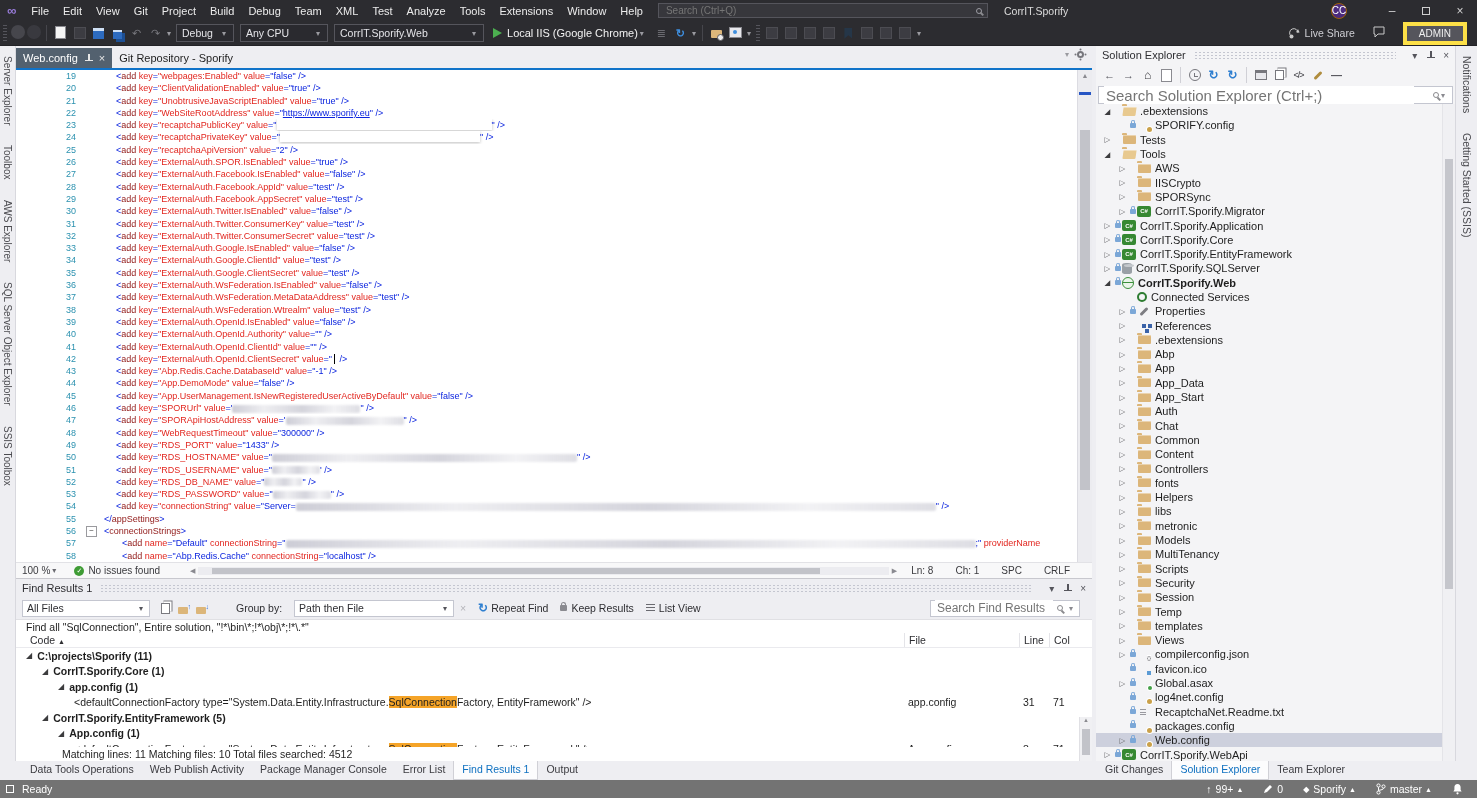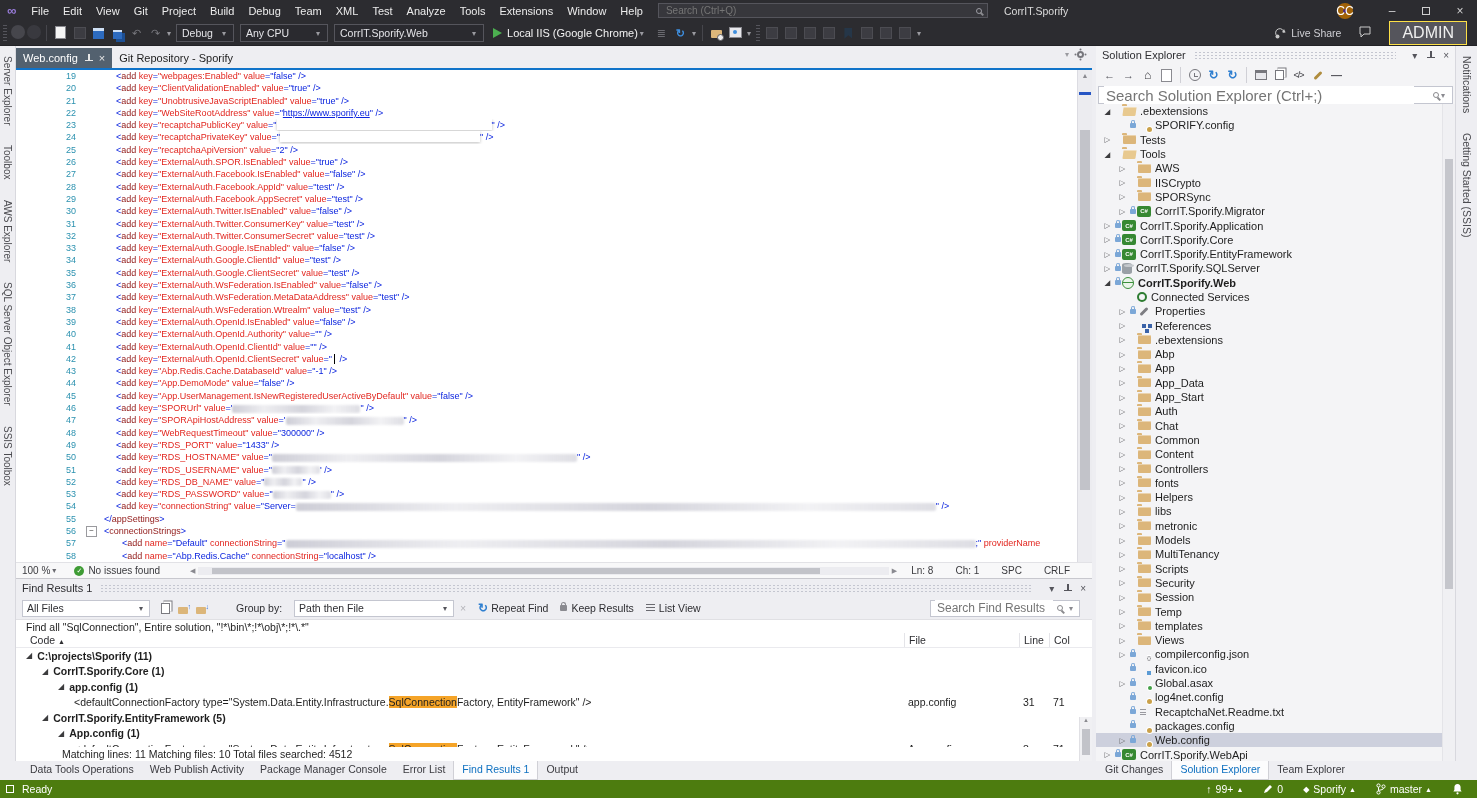--- a/index.html
+++ b/index.html
@@ -7,21 +7,21 @@
   #app{position:relative;width:1477px;height:798px;background:#eeeef2;overflow:hidden;font-size:11px;color:#1e1e1e;}
 
   
   #titlebar{position:absolute;left:0;top:0;width:1477px;height:21px;background:#2c2c30;display:flex;align-items:center;color:#e8e8e8;}
   #vslogo{color:#9a7ddc;font-weight:bold;font-size:13px;margin:0 8px 0 7px;}
   .menu-item{padding:2px 7px;font-size:11px;color:#ececec;cursor:default;}
   #tb-search{margin-left:8px;width:330px;height:15px;background:#37373c;border:1px solid #55555c;display:flex;align-items:center;justify-content:space-between;padding:0 5px;}
   #tb-search input{background:transparent;border:none;outline:none;color:#9c9ca3;font-size:10px;width:280px;}
   #win-title{margin-left:16px;font-size:10.5px;color:#dcdcdc;}
   #tb-right{margin-left:auto;display:flex;align-items:center;}
-  #avatar{width:16px;height:16px;border-radius:50%;background:#4b2a7e;color:#fff;font-size:12px;display:flex;align-items:center;justify-content:center;margin-right:22px;border:6px solid #a16207;}
+  #avatar{width:16px;height:16px;border-radius:50%;background:#4b2a7e;color:#fff;font-size:10px;display:flex;align-items:center;justify-content:center;margin-right:28px;border:1px solid #a16207;}
   .wbtn{width:34px;height:21px;display:flex;align-items:center;justify-content:center;color:#d0d0d0;font-size:12px;}
   .wbox{width:8px;height:8px;border:1px solid #d0d0d0;display:inline-block;}
 
   
   #toolbar{position:absolute;left:0;top:21px;width:1477px;height:25px;background:#2c2c30;display:flex;align-items:center;border-bottom:1px solid #222226;}
   .grip{width:4px;height:16px;margin:0 3px;background:repeating-linear-gradient(#55555c 0 1px,transparent 1px 3px);}
   .tsep{width:1px;height:16px;background:#46464c;margin:0 4px;}
   .ic{width:17px;height:17px;display:inline-flex;align-items:center;justify-content:center;font-size:11px;color:#c0c0c6;margin:0 1px;position:relative;}
   .ic-back,.ic-forward{width:14px;height:14px;border-radius:50%;background:#46464c;color:#a8a8ae;font-size:9px;}
   .ic-forward{opacity:.55;}
@@ -39,21 +39,21 @@
   .ic-browser-link::after{content:"";position:absolute;width:4px;height:4px;background:#3e8ede;border-radius:50%;}
   .ic-ghost::before{content:"";width:10px;height:10px;background:#3c3c42;border:1px solid #4c4c52;}
   .ic-bookmark::before{content:"";width:8px;height:11px;background:#253648;clip-path:polygon(0 0,100% 0,100% 100%,50% 68%,0 100%);}
   .caret{color:#9a9aa0;font-size:8px;margin:0 2px;}
   .combo{height:18px;background:#2a2a2f;border:1px solid #55555c;color:#e4e4e8;display:flex;align-items:center;justify-content:space-between;padding:0 5px;font-size:10.5px;margin:0 3px;}
   #run-button{display:flex;align-items:center;color:#f2f2f2;margin:0 6px;font-size:11px;}
   #play-tri{width:0;height:0;border-left:9px solid #4caf50;border-top:5px solid transparent;border-bottom:5px solid transparent;margin-right:5px;}
   #tbar-right{margin-left:auto;display:flex;align-items:center;color:#cfcfd4;}
   #live-share{display:flex;align-items:center;margin-right:18px;font-size:10.5px;}
   #feedback-icon{margin-right:18px;}
-  #admin-badge{background:#55555c;border:1px solid #fde047;color:#f0f0f0;font-size:16px;padding:2px 12px;margin-right:10px;}
+  #admin-badge{background:#55555c;border:4px solid #fde047;color:#f0f0f0;font-size:10px;padding:2px 12px;margin-right:10px;}
 
   
   #main{position:absolute;left:0;top:46px;width:1477px;height:715px;display:flex;}
   #lstrip{width:16px;background:#eeeef2;border-right:1px solid #d8d8de;display:flex;flex-direction:column;align-items:center;}
   .vtab{writing-mode:vertical-rl;font-size:10px;color:#4b4b50;padding:10px 1px;cursor:default;}
   #rstrip{width:22px;background:#eeeef2;border-left:1px solid #d8d8de;display:flex;flex-direction:column;align-items:center;}
   #rstrip .vtab{font-size:10.5px;}
 
   #center{width:1076px;display:flex;flex-direction:column;background:#fff;}
   
@@ -184,21 +184,21 @@
   #se-vsb .thumb{position:absolute;left:2px;right:2px;top:55px;height:430px;background:#c5c6cc;}
 
   
   #bottomtabs{position:absolute;left:0;top:761px;width:1477px;height:19px;background:#eeeef2;font-size:10.5px;}
   #bt-left{position:absolute;left:22px;top:0;display:flex;height:19px;}
   #bt-right{position:absolute;left:1097px;top:0;display:flex;height:19px;}
   .btab{padding:2px 8px;color:#3b3b40;cursor:default;}
   .btab.active{background:#fcfcfd;border:1px solid #d0d0d6;border-top:none;color:#0e70c0;}
 
   
-  #statusbar{position:absolute;left:0;top:780px;width:1477px;height:18px;background:#4d7c0f;color:#fff;display:flex;align-items:center;font-size:10.5px;}
+  #statusbar{position:absolute;left:0;top:780px;width:1477px;height:18px;background:#737373;color:#fff;display:flex;align-items:center;font-size:10.5px;}
   #sb-left{display:flex;align-items:center;margin-left:6px;}
   #sb-sq{width:8px;height:8px;border:1px solid #fff;margin-right:8px;}
   #sb-right{margin-left:auto;display:flex;align-items:center;margin-right:14px;}
   .sb-item{display:flex;align-items:center;margin-left:20px;}
   .sb-caret{font-size:7px;margin-left:3px;}
   .sb-ic{margin-right:4px;display:inline-flex;}
 </style>
 </head>
 <body>
 

